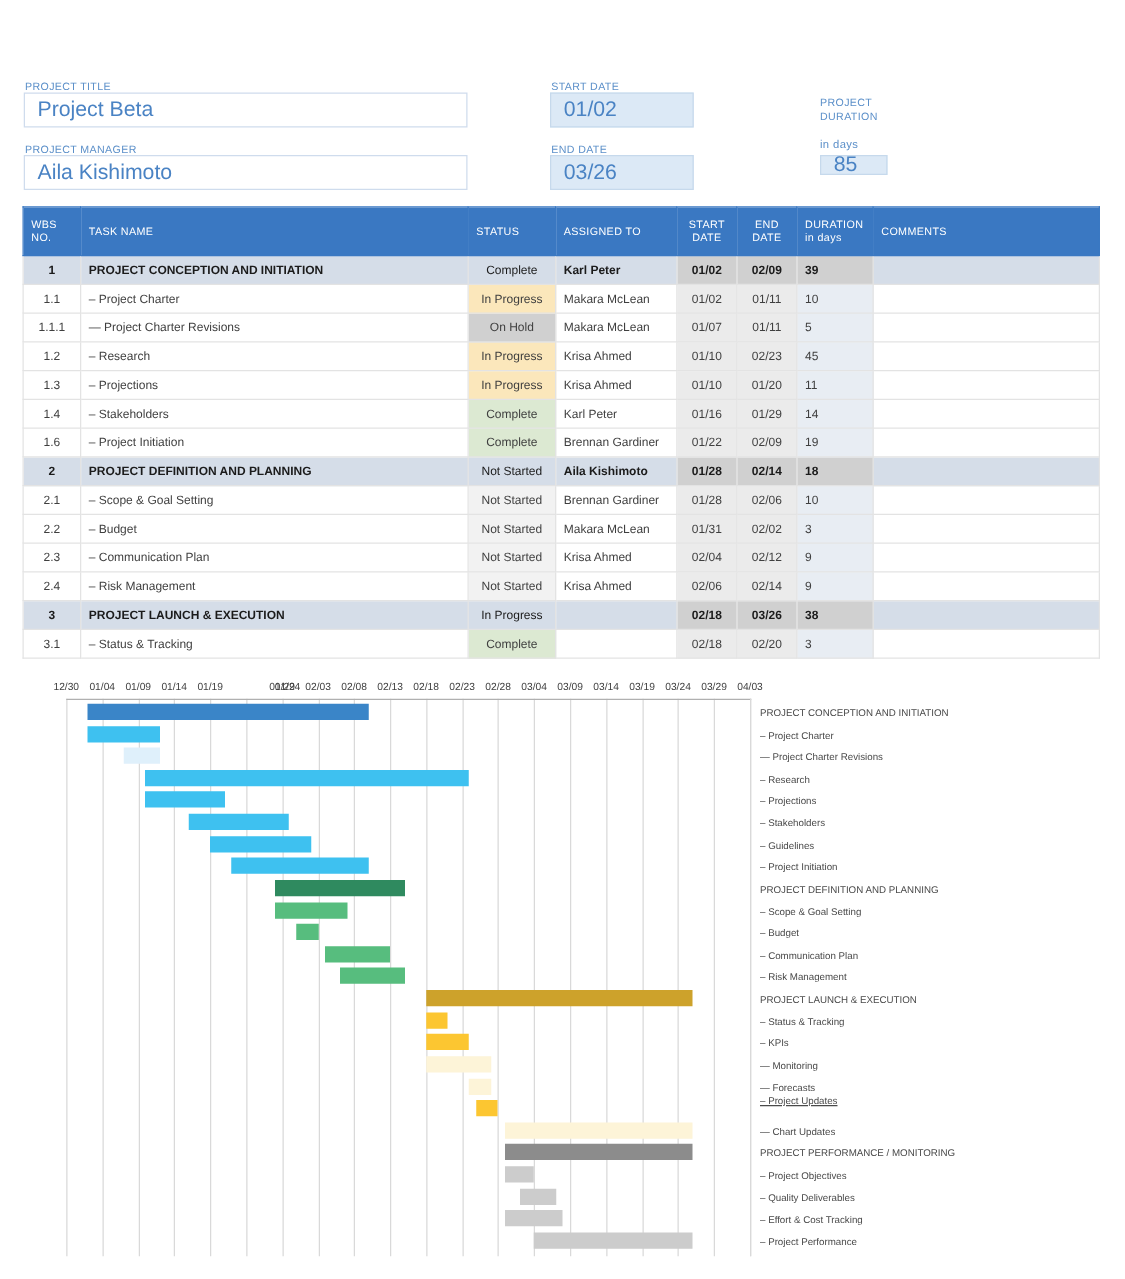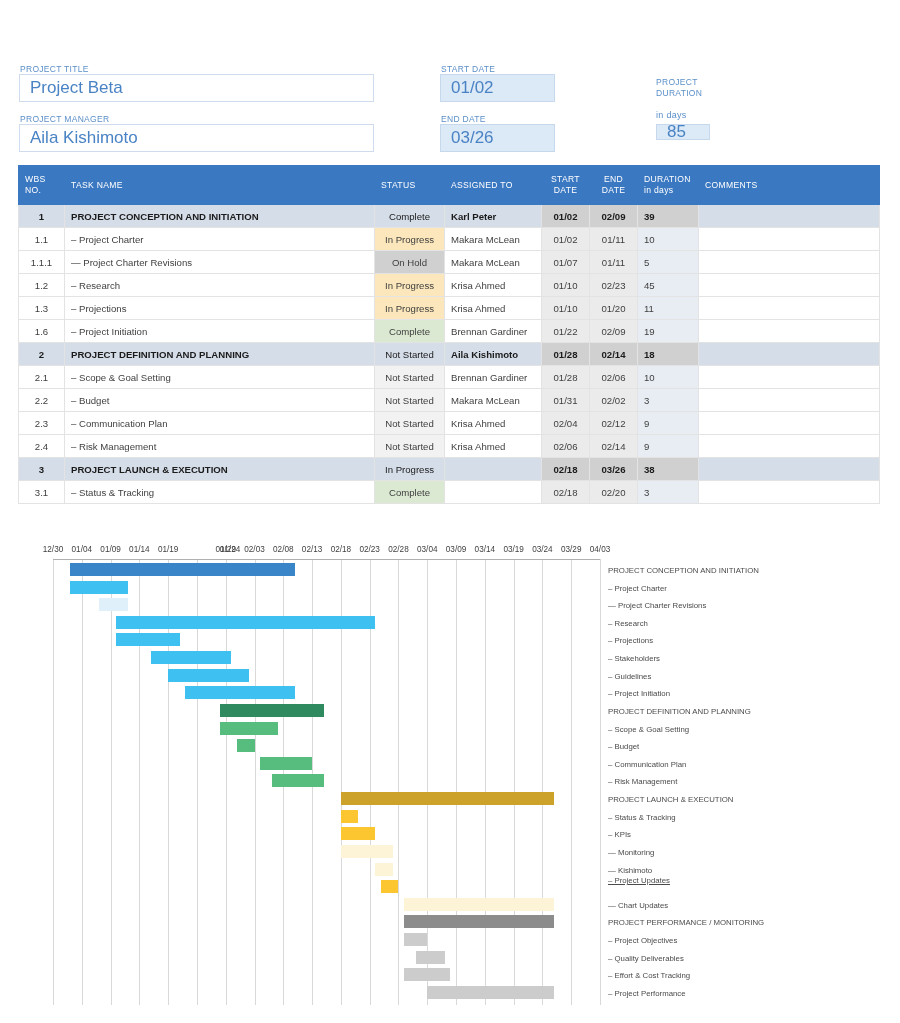--- a/index.html
+++ b/index.html
@@ -187,20 +187,30 @@
           <td></td>
         </tr>
         <tr>
           <td class="ctr">1.3</td>
           <td class="task-ind1">– Projections</td>
           <td class="st st-inprogress">In Progress</td>
           <td>Krisa Ahmed</td>
           <td class="s-start">01/10</td>
           <td class="s-end">01/20</td>
           <td class="s-dur">11</td>
+          <td></td>
+        </tr>
+        <tr>
+          <td class="ctr">1.4</td>
+          <td class="task-ind1">– Stakeholders</td>
+          <td class="st st-complete">Complete</td>
+          <td>Karl Peter</td>
+          <td class="s-start">01/16</td>
+          <td class="s-end">01/29</td>
+          <td class="s-dur">14</td>
           <td></td>
         </tr>
         <tr>
           <td class="ctr">1.6</td>
           <td class="task-ind1">– Project Initiation</td>
           <td class="st st-complete">Complete</td>
           <td>Brennan Gardiner</td>
           <td class="s-start">01/22</td>
           <td class="s-end">02/09</td>
           <td class="s-dur">19</td>
@@ -352,21 +362,21 @@
         <div class="rowlabel" style="top: 219.44px;">– Risk Management</div>
         <div class="bar" style="left: 340.9px; top: 233.06px; width: 213.046px; background: rgb(205, 162, 43);"></div>
         <div class="rowlabel" style="top: 237.06px;">PROJECT LAUNCH &amp; EXECUTION</div>
         <div class="bar" style="left: 340.9px; top: 250.68px; width: 17.274px; background: rgb(252, 198, 49);"></div>
         <div class="rowlabel" style="top: 254.68px;">– Status &amp; Tracking</div>
         <div class="bar" style="left: 340.9px; top: 268.3px; width: 34.548px; background: rgb(252, 198, 49);"></div>
         <div class="rowlabel" style="top: 272.3px;">– KPIs</div>
         <div class="bar" style="left: 340.9px; top: 285.92px; width: 51.822px; background: rgb(253, 244, 216);"></div>
         <div class="rowlabel" style="top: 289.92px;">— Monitoring</div>
         <div class="bar" style="left: 375.448px; top: 303.54px; width: 17.274px; background: rgb(253, 244, 216);"></div>
-        <div class="rowlabel" style="top: 307.54px;">— Kishimoto</div>
+        <div class="rowlabel" style="top: 307.54px;">— Forecasts</div>
         <div class="bar" style="left: 381.206px; top: 321.16px; width: 17.274px; background: rgb(252, 198, 49);"></div>
         <div class="rowlabel" style="top: 318px; text-decoration: underline;">– Project Updates</div>
         <div class="bar" style="left: 404.238px; top: 338.78px; width: 149.708px; background: rgb(253, 244, 216);"></div>
         <div class="rowlabel" style="top: 342.78px;">— Chart Updates</div>
         <div class="bar" style="left: 404.238px; top: 356.4px; width: 149.708px; background: rgb(140, 140, 140);"></div>
         <div class="rowlabel" style="top: 360.4px;">PROJECT PERFORMANCE / MONITORING</div>
         <div class="bar" style="left: 404.238px; top: 374.02px; width: 23.032px; background: rgb(204, 204, 204);"></div>
         <div class="rowlabel" style="top: 378.02px;">– Project Objectives</div>
         <div class="bar" style="left: 415.754px; top: 391.64px; width: 28.79px; background: rgb(204, 204, 204);"></div>
         <div class="rowlabel" style="top: 395.64px;">– Quality Deliverables</div>

